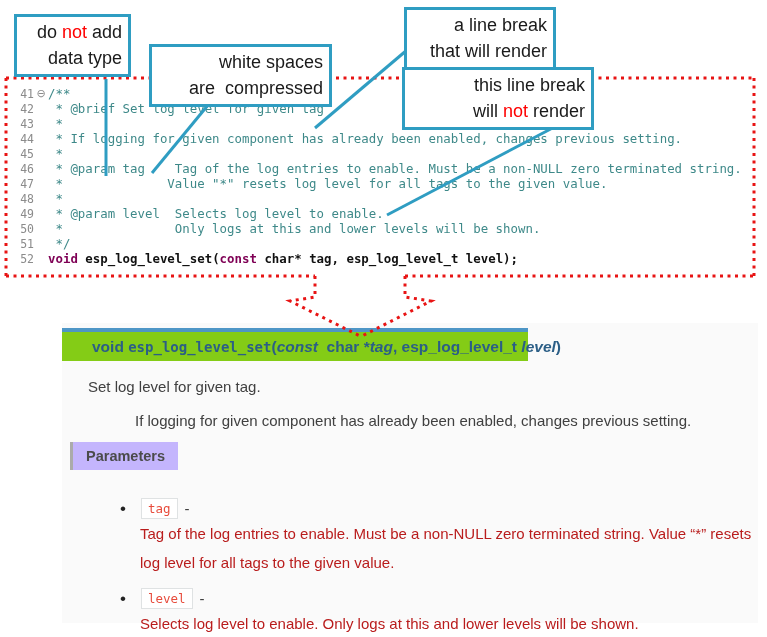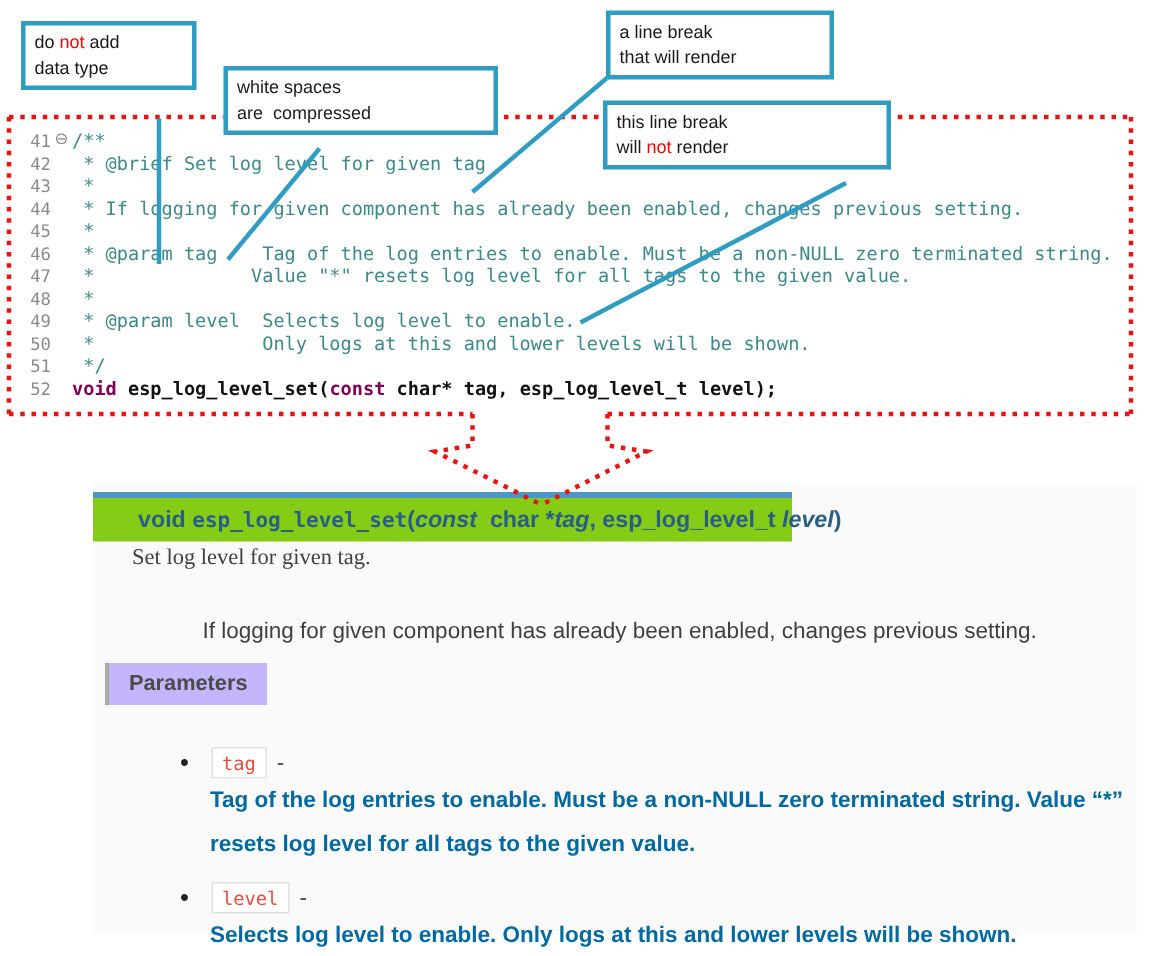--- a/index.html
+++ b/index.html
@@ -4,21 +4,21 @@
 <style>
   html,body{margin:0;padding:0;background:#fff;}
   #stage{position:relative;width:767px;height:637px;background:#ffffff;overflow:hidden;
          font-family:"Liberation Sans",sans-serif;}
 
   
   #overlay{position:absolute;left:0;top:0;width:767px;height:637px;z-index:4;pointer-events:none;}
 
   
   .callout{position:absolute;z-index:5;background:#ffffff;border:3px solid #2f9dc2;
-           color:#1a1a1a;text-align:left;font-size:12px;line-height:1.42;
+           color:#1a1a1a;text-align:right;font-size:18px;line-height:1.42;
            padding:3px 6px;box-sizing:border-box;}
   .callout .ln{display:block;white-space:pre;}
   .red{color:#fe0000;}
   #callout-no-datatype{left:14px;top:14px;width:117px;}
   #callout-whitespace{left:149px;top:44px;width:183px;}
   #callout-break-render{left:404px;top:7px;width:152px;}
   #callout-break-norender{left:402px;top:67px;width:192px;}
 
   
   #editor{position:absolute;left:6px;top:78px;width:748px;height:198px;z-index:1;
@@ -36,33 +36,33 @@
   #docpanel{position:absolute;left:62px;top:323px;width:696px;height:300px;
             background:#fafafa;z-index:1;}
   #doc-header{position:absolute;left:0;top:5px;width:436px;height:29px;background:#84cc16;
               border-top:4px solid #4e96c6;box-sizing:content-box;
               display:flex;align-items:center;padding-left:30px;}
   .sig{color:#2b5e86;font-size:15.5px;font-weight:bold;}
   .sig span{white-space:pre;}
   .sig .mono{font-family:"DejaVu Sans Mono",monospace;font-size:14px;font-weight:bold;}
   .sig .it{font-style:italic;}
   .docp{position:absolute;left:26px;color:#404040;font-size:15px;line-height:16px;}
-  #doc-brief{top:41px;font-family:Liberation Serif, serif;}
+  #doc-brief{top:56px;}
   #doc-desc{top:90px;margin-left:47px;}
   #param-label{position:absolute;left:8px;top:119px;background:#c4b5fd;
                border-left:3px solid #ababab;padding:6px 13px;font-weight:bold;
                color:#4b4b4b;font-size:14.5px;}
   .bullet-row{position:absolute;left:58px;display:flex;align-items:center;}
   #bullet-tag{top:175px;}
   #bullet-level{top:265px;}
   .dot{color:#222;font-size:17px;margin-right:15px;}
   .chip{font-family:"DejaVu Sans Mono",monospace;font-size:12.5px;color:#e74c3c;
         background:#fff;border:1px solid #dfe2e3;padding:2px 6px;}
   .dash{color:#404040;font-size:15px;margin-left:7px;}
-  .pdesc{position:absolute;left:78px;width:612px;color:#0369a1;font-size:15px;line-height:29px;font-weight:bold;}
+  .pdesc{position:absolute;left:78px;width:612px;color:#b91c1c;font-size:15px;line-height:29px;}
   #desc-tag{top:196px;}
   #desc-level{top:286px;}
 </style>
 </head>
 <body>
 
 <div id="stage">
 
   <div id="editor">
     <div class="crow">

